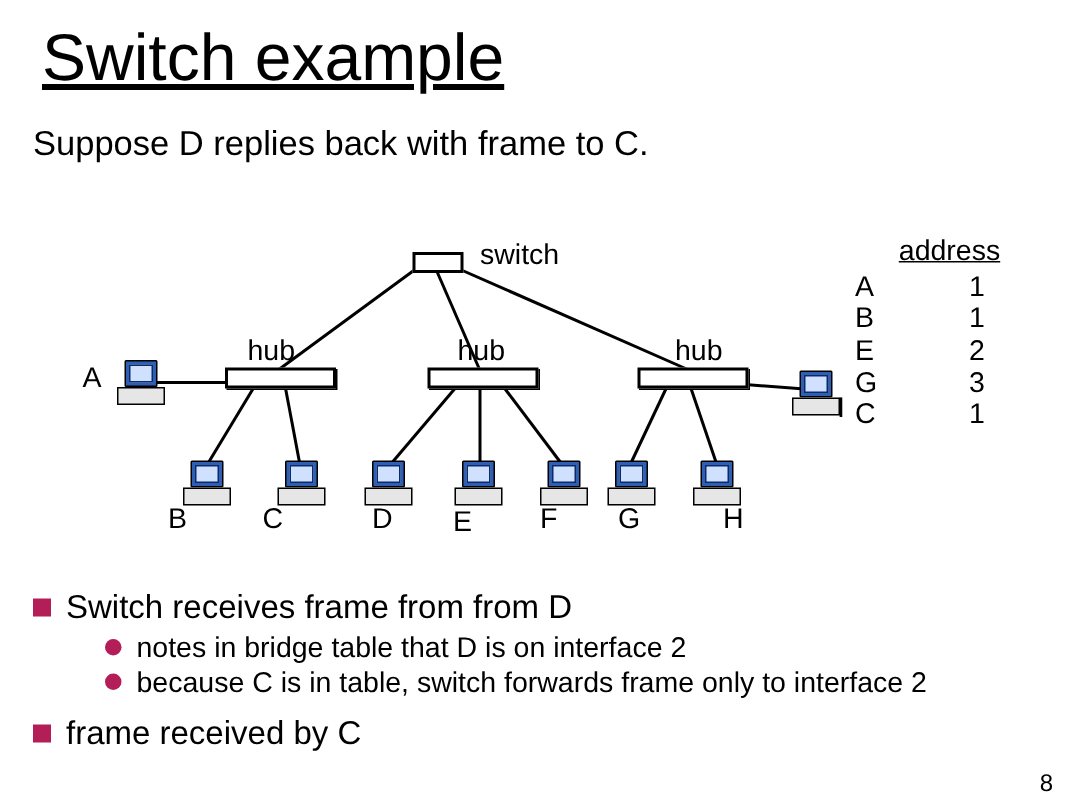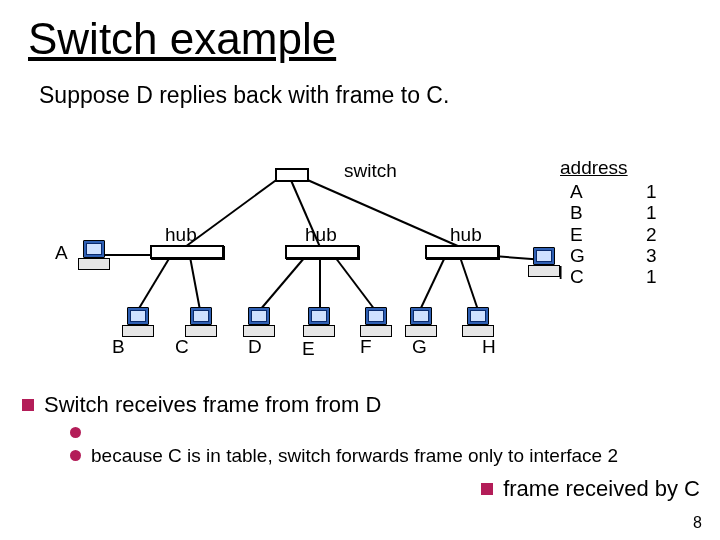--- a/index.html
+++ b/index.html
@@ -17,21 +17,20 @@
   .title {
     position: absolute;
     left: 28px; top: 14px;
     font-size: 44px;
     text-decoration: underline;
   }
   .subtitle {
     position: absolute;
     left: 22px; top: 82px;
     font-size: 23px;
-    margin-left: 17px;
   }
   
   .diagram { position: absolute; left: 0; top: 150px; width: 720px; height: 220px; }
   .lbl { position: absolute; font-size: 19px; }
   .hublbl { position: absolute; font-size: 19px; }
   .nodelbl { position: absolute; font-size: 19px; }
   svg.wires { position: absolute; left: 0; top: 0; width: 720px; height: 220px; }
 
   
   .hub {
@@ -67,42 +66,42 @@
   }
   .pc .tower {
     position: absolute; left: 0; top: 18px;
     width: 30px; height: 10px;
     background: #e6e6e6;
     border: 1.5px solid #000;
   }
 
   
   .swtable { position: absolute; top: 157px; right: 14px; width: 146px; font-size: 19px; }
-  .swtable .hdr { display: flex; text-decoration: underline; gap: 8px; }
+  .swtable .hdr { display: flex; text-decoration: underline; gap: 8px; text-align: center; }
   .swtable .hdr span:first-child { flex: 1; }
   .swtable .rows { display: flex; margin-top: 2px; }
   .swtable .col { display: flex; flex-direction: column; line-height: 1.12; }
   .swtable .col.addr { flex: 1; padding-left: 10px; }
   .swtable .col.intf { width: 60px; }
 
   
   .bullets { position: absolute; left: 22px; top: 392px; right: 20px; font-size: 22px; }
   .bullets .b1 { margin: 0 0 4px 0; }
   .bullets .b1 .sq {
     display: inline-block; width: 12px; height: 12px;
     background: #b31d58; margin-right: 10px;
     transform: translateY(-1px);
   }
   .bullets .sub { margin-left: 48px; font-size: 19px; line-height: 1.2; }
   .bullets .sub .disc {
     display: inline-block; width: 11px; height: 11px;
     border-radius: 50%; background: #b31d58; margin-right: 10px;
     transform: translateY(-1px);
   }
-  .bullets .b1.spaced { margin-top: 8px; text-align: right; }
+  .bullets .b1.spaced { margin-top: 8px; }
   .pagenum {
     position: absolute; right: 18px; bottom: 8px; font-size: 16px;
   }
 </style>
 </head>
 <body>
 
 <div class="slide">
 
   <div class="title">Switch example</div>
@@ -123,21 +122,21 @@
       <line x1="305" y1="107" x2="260" y2="160" stroke="#000" stroke-width="2"></line>
       <line x1="320" y1="107" x2="320" y2="160" stroke="#000" stroke-width="2"></line>
       <line x1="335" y1="107" x2="375" y2="160" stroke="#000" stroke-width="2"></line>
 
       <line x1="445" y1="107" x2="420" y2="160" stroke="#000" stroke-width="2"></line>
       <line x1="460" y1="107" x2="478" y2="160" stroke="#000" stroke-width="2"></line>
       <line x1="480" y1="105" x2="545" y2="110" stroke="#000" stroke-width="2"></line>
     </svg>
 
     <div class="switchbox" style="left:275px; top:18px;"></div>
-    <div class="lbl" style="left:320px; top:10px;margin-left:24px;">switch</div>
+    <div class="lbl" style="left:320px; top:10px;">switch</div>
 
     <div class="hub" style="left:150px; top:95px;"></div>
     <div class="hublbl" style="left:165px; top:74px;">hub</div>
 
     <div class="hub" style="left:285px; top:95px;"></div>
     <div class="hublbl" style="left:305px; top:74px;">hub</div>
 
     <div class="hub" style="left:425px; top:95px;"></div>
     <div class="hublbl" style="left:450px; top:74px;">hub</div>
 
@@ -217,21 +216,21 @@
         <span>1</span>
       </div>
     </div>
   </div>
 
   <div class="bullets">
     <div class="b1">
       <span class="sq"></span><span>Switch receives frame from from D</span>
     </div>
     <div class="sub">
-      <span class="disc"></span>
+      <span class="disc"></span><span>notes in bridge table that D is on interface 2</span>
     </div>
     <div class="sub">
       <span class="disc"></span><span>because C is in table, switch forwards frame only to interface 2</span>
     </div>
     <div class="b1 spaced">
       <span class="sq"></span><span>frame received by C</span>
     </div>
   </div>
 
   <div class="pagenum">8</div>

